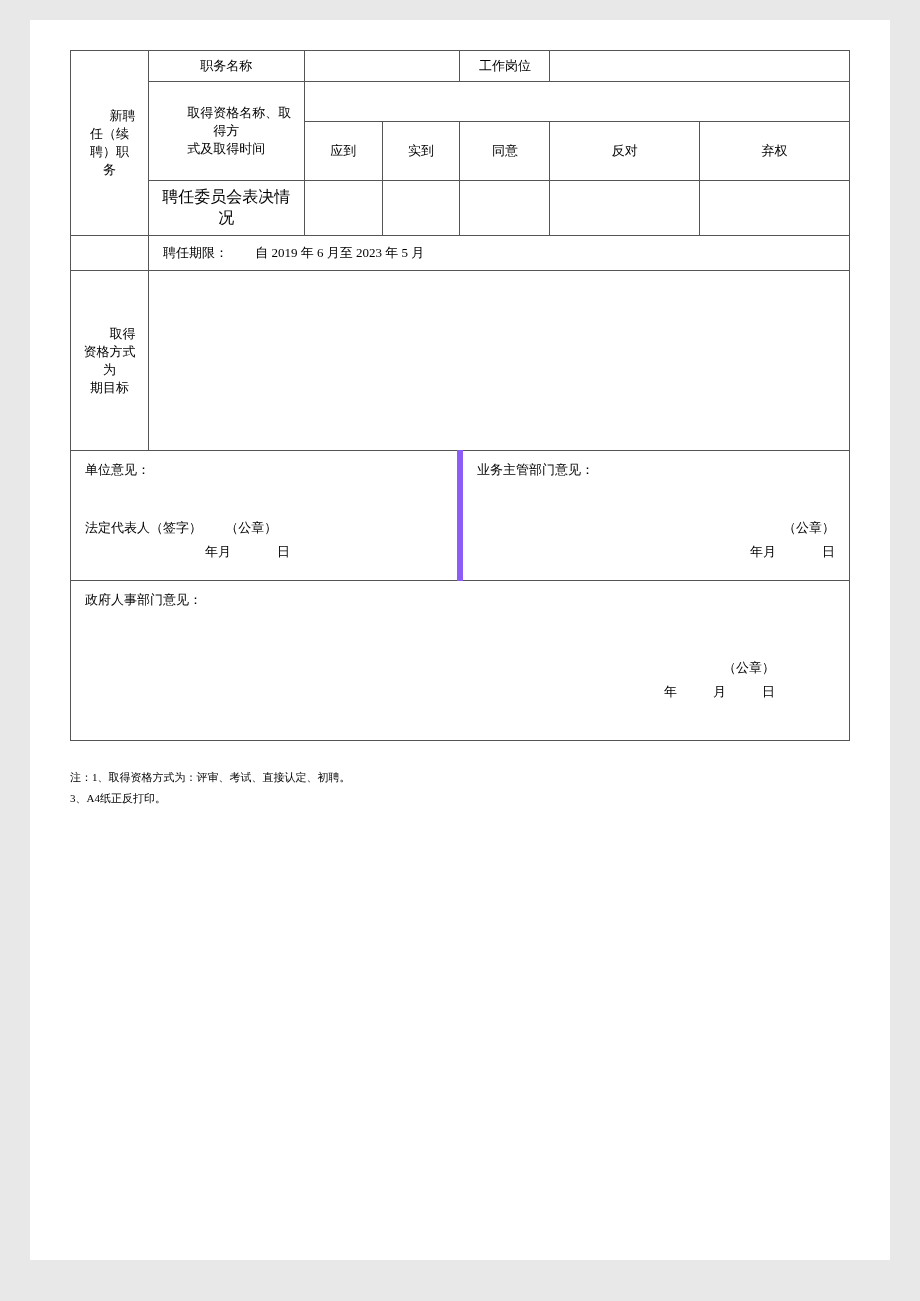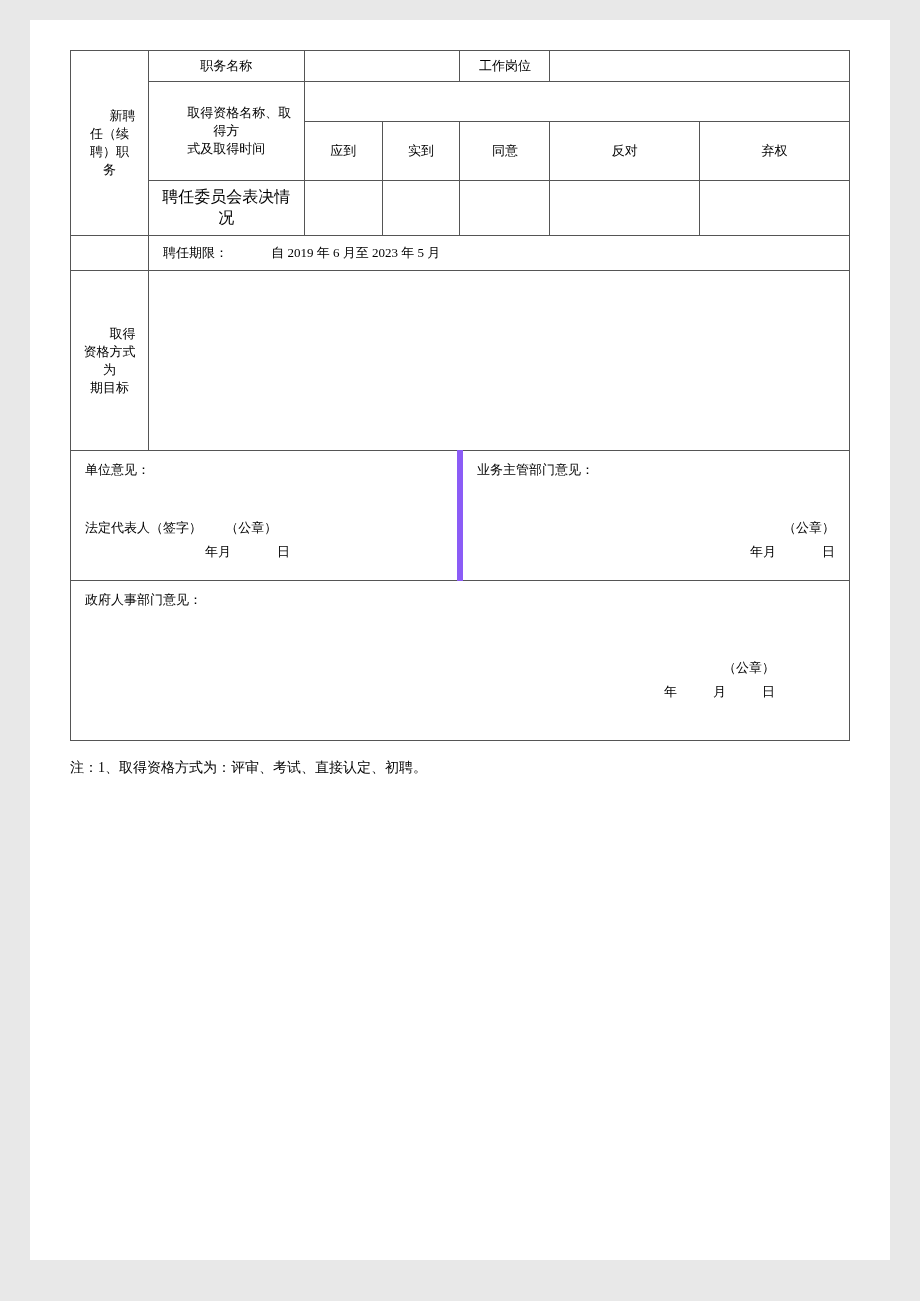--- a/index.html
+++ b/index.html
@@ -45,22 +45,22 @@
       height: 180px;
       vertical-align: top;
     }
     .section-half-left {
       width: 50%;
       border-right: 1px solid #555;
       vertical-align: top;
       padding: 10px 12px;
     }
     .footer-note {
-      margin-top: 14px;
-      font-size: 14px;
+      margin-top: 26px;
+      font-size: 11px;
       line-height: 1.9;
     }
     .date-line {
       display: flex;
       align-items: center;
       gap: 16px;
       margin-top: 4px;
     }
     .sig-area {
       margin-top: 10px;
@@ -114,21 +114,21 @@
       <td class="cell-center"></td>
       <td class="cell-center"></td>
       <td class="cell-center"></td>
       <td class="cell-center"></td>
     </tr>
 
     <tr>
       <td style="width:90px; padding-left:8px;"></td>
       <td colspan="7" style="padding: 8px 14px;">
         <span>聘任期限：</span>
-        <span style="margin-left:40px;text-align:right;">自 2019 年 6 月至 2023 年 5 月</span>
+        <span style="margin-left:24px;text-align:right;">自 2019 年 6 月至 2023 年 5 月</span>
       </td>
     </tr>
 
     <tr class="tall-row">
       <td class="cell-center row-label-vert" style="white-space:pre-wrap; vertical-align:middle;">
         <span>取得资格方式为
 期目标</span>
       </td>
       <td colspan="7" style="height:180px; vertical-align:top; padding:8px;"></td>
     </tr>
@@ -168,14 +168,15 @@
             <span style="margin-left:20px;">日</span>
           </div>
         </div>
       </td>
     </tr>
   </tbody>
     </table>
 
   <div class="footer-note">
     <div>注：1、取得资格方式为：评审、考试、直接认定、初聘。</div>
+    <div>    3、A4纸正反打印。</div>
   </div>
 </div>
 
 </body></html>

